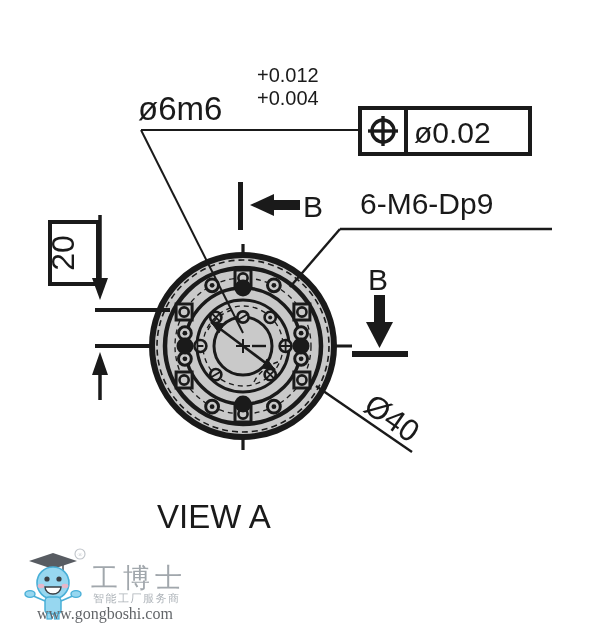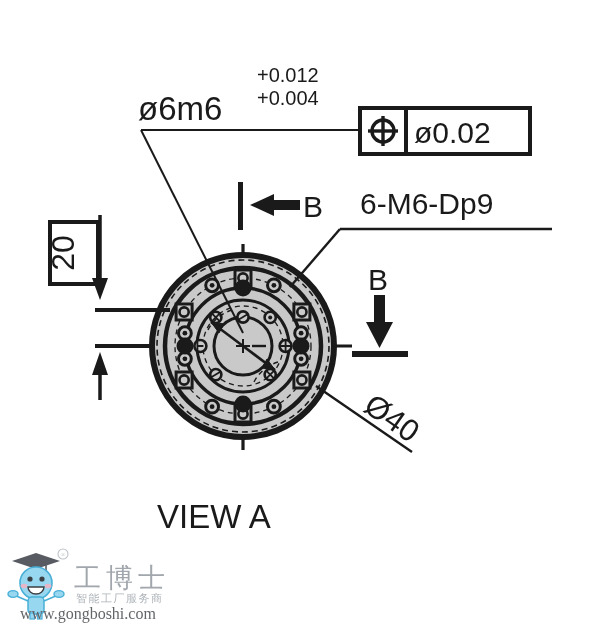--- a/index.html
+++ b/index.html
@@ -23,21 +23,21 @@
     top: 0;
     width: 600px;
     height: 626px;
   }
   .txt {
     font-family: "Liberation Sans", sans-serif;
     fill: #1a1a1a;
   }
   .watermark-wrap {
     position: absolute;
-    left: 6px;
+    left: 23px;
     top: 545px;
     width: 210px;
     height: 78px;
     opacity: 0.92;
   }
   .wm-svg { display:block; }
 </style>
 </head>
 <body>
 

